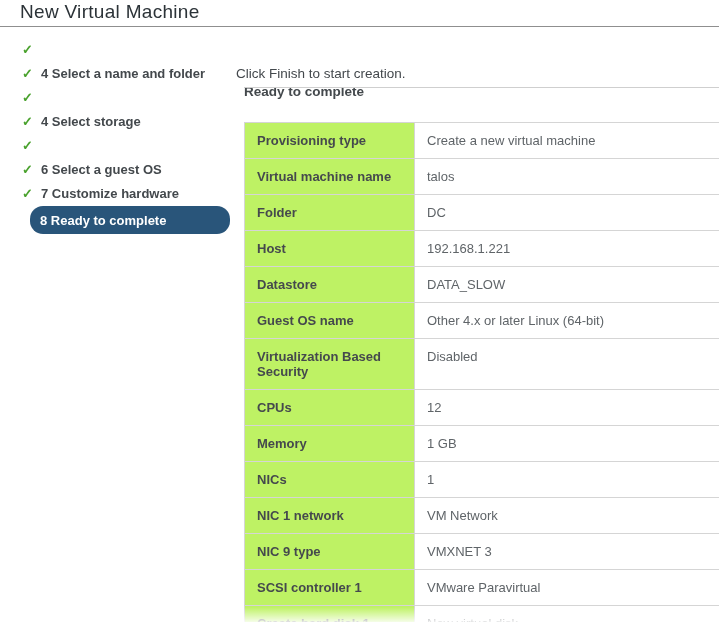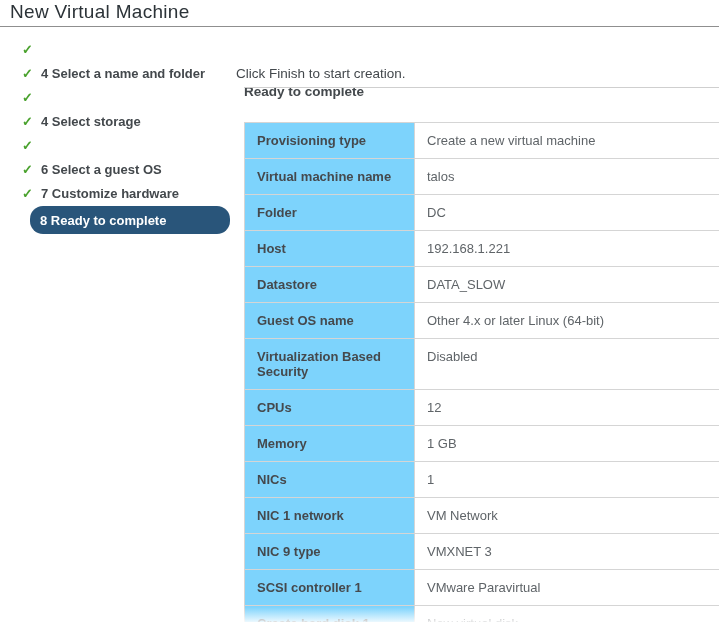--- a/index.html
+++ b/index.html
@@ -8,21 +8,21 @@
     position: relative;
     overflow: hidden;
     background: #ffffff;
     font-family: "Liberation Sans", sans-serif;
     color: #45494d;
   }
 
   
   .page-title {
     position: absolute;
-    left: 10px; top: 1px;
+    left: 20px; top: 1px;
     font-size: 19px;
     font-weight: 300;
     letter-spacing: 0.3px;
     color: #2c3338;
   }
   .top-rule {
     position: absolute;
     left: 0; right: 0; top: 26px;
     border-top: 1px solid #8f8f8f;
   }
@@ -105,21 +105,21 @@
   }
   table.summary td {
     border: 1px solid #d5d5d5;
     vertical-align: top;
     font-size: 13px;
     line-height: 15px;
     padding: 10px 12px;
   }
   td.lbl {
     width: 170px;
-    background: #7dd3fc;
+    background: #bef264;
     font-weight: 600;
     color: #45494d;
   }
   td.val {
     width: 450px;
     background: #ffffff;
     font-size: 13.5px;
     font-weight: 400;
     color: #5f6468;
     padding-left: 14px;

